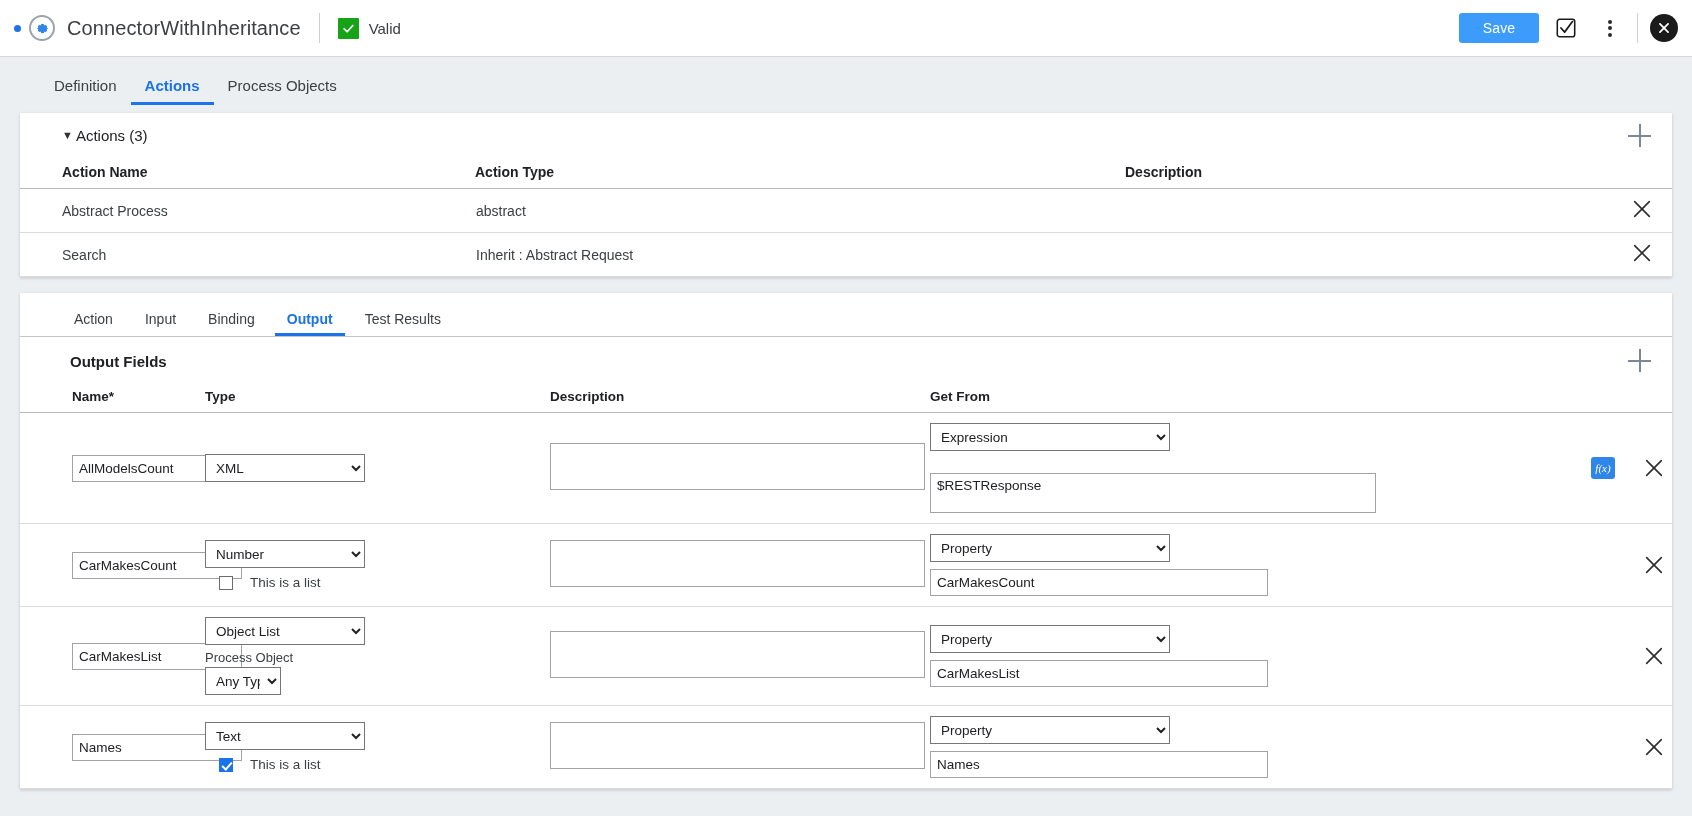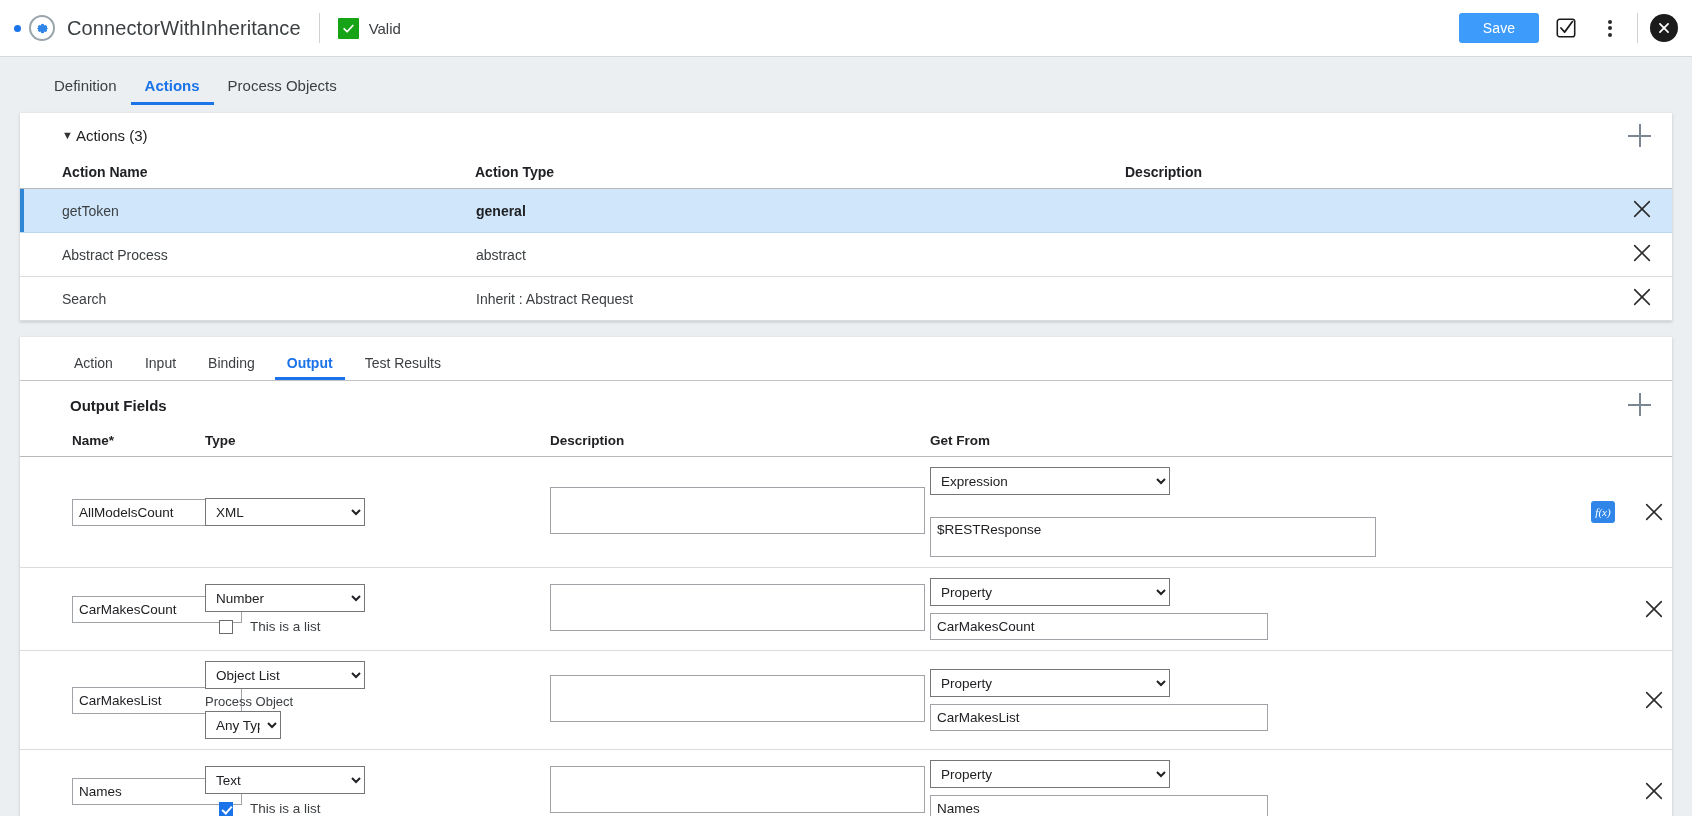--- a/index.html
+++ b/index.html
@@ -261,33 +261,20 @@
   <table class="act">
     <thead>
       <tr>
         <th class="c-name">Action Name</th>
         <th class="c-type">Action Type</th>
         <th class="c-desc">Description</th>
         <th class="c-x"></th>
       </tr>
     </thead>
     <tbody>
-      <tr class="sel">
-        <td class="c-name">getToken</td>
-        <td class="c-type">general</td>
-        <td class="c-desc"></td>
-        <td class="c-x">
-          <span class="xbtn">
-            <svg width="22" height="22" viewBox="0 0 24 24" stroke="#2b2b2b" stroke-width="1.7" stroke-linecap="round">
-                <line x1="4" y1="4" x2="20" y2="20"></line>
-                <line x1="20" y1="4" x2="4" y2="20"></line>
-              </svg>
-          </span>
-        </td>
-      </tr>
       <tr>
         <td class="c-name">Abstract Process</td>
         <td class="c-type">abstract</td>
         <td class="c-desc"></td>
         <td class="c-x">
           <span class="xbtn">
             <svg width="22" height="22" viewBox="0 0 24 24" stroke="#2b2b2b" stroke-width="1.7" stroke-linecap="round">
                 <line x1="4" y1="4" x2="20" y2="20"></line>
                 <line x1="20" y1="4" x2="4" y2="20"></line>
               </svg>

